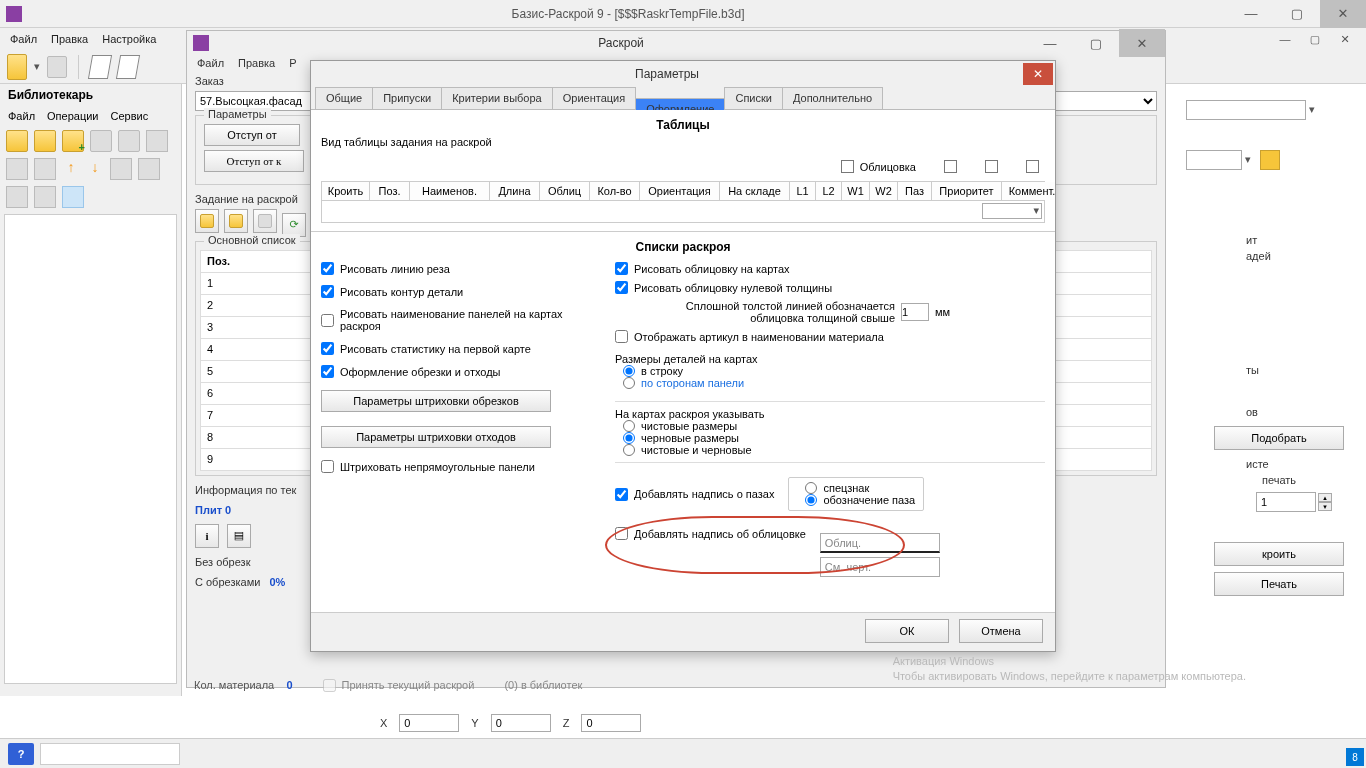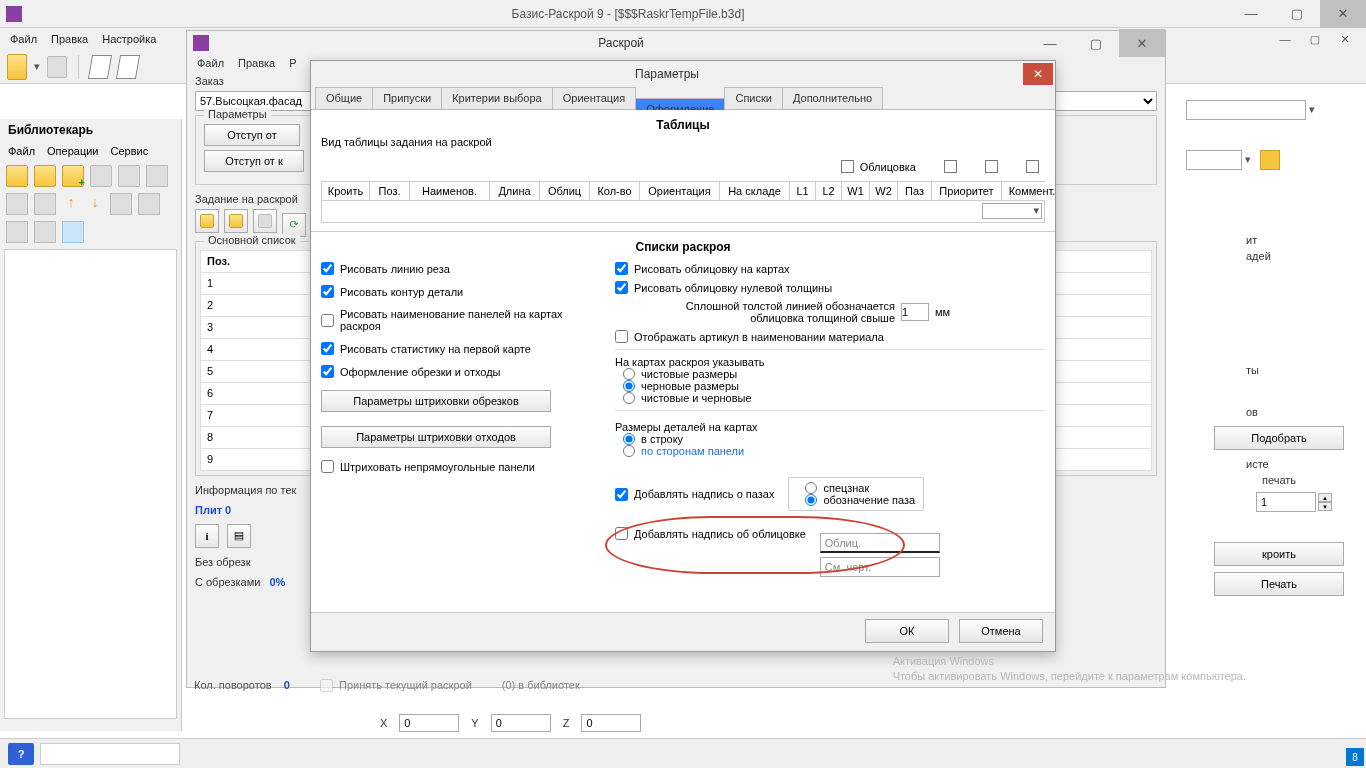--- a/index.html
+++ b/index.html
@@ -20,21 +20,21 @@
 
 
 .main-toolbar { height: 34px; background: #f0f0f0; display: flex; align-items: center; padding: 0 6px; gap: 6px; border-bottom: 1px solid #d0d0d0; }
 .tb-icon { width: 22px; height: 22px; border: 1px solid transparent; display:flex; align-items:center; justify-content:center; }
 .folder-open { width:30px; height:26px; background:linear-gradient(#ffe28a,#f6c53a); border:1px solid #c9a030; border-radius:2px; }
 .save-disk { width:22px; height:22px; background:#dedede; border:1px solid #bbb; border-radius:2px; }
 .divider-v { width:1px; height:24px; background:#ccc; margin:0 4px; }
 .iso-box { width:28px; height:24px; border:1px solid #888; background:#fff; transform:skewX(-10deg); }
 
 
-.lib-panel { position: absolute; left: 0; top: 84px; width: 182px; height: 612px; background: #f0f0f0; border-right: 1px solid #ccc; margin-top: 35px; }
+.lib-panel { position: absolute; left: 0; top: 84px; width: 182px; height: 612px; background: #f0f0f0; border-right: 1px solid #ccc; }
 .lib-header { font-weight: bold; padding: 4px 8px; font-size: 12px; }
 .lib-menu { display: flex; gap: 12px; padding: 4px 8px; }
 .lib-icons { display: flex; flex-wrap: wrap; gap: 6px; padding: 4px 6px; }
 .lib-ic { width: 22px; height: 22px; border: 1px solid transparent; }
 .ic-folder { background:linear-gradient(#ffe28a,#f6c53a); border:1px solid #c9a030; border-radius:2px; }
 .ic-folder-new { background:linear-gradient(#ffe28a,#f6c53a); border:1px solid #c9a030; border-radius:2px; position:relative; }
 .ic-folder-new::after{content:"+"; position:absolute; right:-2px; bottom:-2px; color:#2a8a2a; font-weight:bold;}
 .ic-save { background:#dedede; border:1px solid #bbb; border-radius:2px;}
 .ic-print { background:#dedede; border:1px solid #bbb; border-radius:2px;}
 .ic-link { background:#dedede; border:1px solid #bbb;}
@@ -211,21 +211,21 @@
     <span>Р</span>
   </div>
   <div class="sub-section-label">Заказ</div>
   <div class="sub-dropdown">
     <select><option>57.Высоцкая.фасад</option></select>
   </div>
 
   <div class="group-box">
     <span class="grp-title">Параметры</span>
     <div class="btn" style="width:96px;">Отступ от</div><br>
-    <div class="btn" style="width:100px;">Отступ от к</div>
+    <div class="btn" style="width:100px;font-family:Liberation Serif, serif;">Отступ от к</div>
   </div>
 
   <div class="sub-section-label">Задание на раскрой</div>
   <div style="padding:0 8px;">
     <div class="small-btn">
         <div class="ic-folder" style="width:14px;height:14px;"></div>
       </div>
     <div class="small-btn">
         <div class="ic-folder" style="width:14px;height:14px;"></div>
       </div>
@@ -408,45 +408,45 @@
         <div class="mm-row" style="padding-left:20px;">
           <span style="max-width:260px;text-align:right;">Сплошной толстой линией обозначается облицовка толщиной свыше</span>
           <input value="1" style="">
           <span>мм</span>
         </div>
         <label class="ck-label">
             <input type="checkbox" style="">
             <span>Отображать артикул в наименовании материала</span>
           </label>
 
+        <div class="sub-group" style="border:none;padding-left:0;">
+          <div>Размеры деталей на картах</div>
+          <label class="radio-row">
+              <input type="radio" name="sz" checked="" style="">
+              <span>в строку</span>
+            </label>
+          <label class="radio-row" style="color:#1a6fe0;">
+              <input type="radio" name="sz" style="">
+              <span>по сторонам панели</span>
+            </label>
+        </div>
+
         <div class="sub-group" style="border-top:1px solid #ddd;border-left:none;border-right:none;border-bottom:1px solid #ddd;padding:6px 0;">
           <div>На картах раскроя указывать</div>
           <label class="radio-row">
               <input type="radio" name="sh" style="">
               <span>чистовые размеры</span>
             </label>
           <label class="radio-row">
               <input type="radio" name="sh" checked="" style="">
               <span>черновые размеры</span>
             </label>
           <label class="radio-row">
               <input type="radio" name="sh" style="">
               <span>чистовые и черновые</span>
-            </label>
-        </div>
-
-        <div class="sub-group" style="border:none;padding-left:0;">
-          <div>Размеры деталей на картах</div>
-          <label class="radio-row">
-              <input type="radio" name="sz" checked="" style="">
-              <span>в строку</span>
-            </label>
-          <label class="radio-row" style="color:#1a6fe0;">
-              <input type="radio" name="sz" style="">
-              <span>по сторонам панели</span>
             </label>
         </div>
 
         <div class="paz-block">
           <label class="ck-label">
               <input type="checkbox" checked="" style="">
               <span>Добавлять надпись о пазах</span>
             </label>
           <div class="paz-opts">
             <label class="radio-row">
@@ -474,21 +474,21 @@
       </div>
     </div>
   </div>
   <div class="dlg-footer">
     <button class="dlg-btn">ОК</button>
     <button class="dlg-btn">Отмена</button>
   </div>
 </div>
 
 <div class="bottom-info">
-  <span><span>Кол. поворотов</span>
+  <span><span>Кол. материала</span>
   &nbsp;&nbsp;&nbsp;<span style="color:#1a4fcc;font-weight:bold;">0</span></span>
   <label class="ck-label" style="color:#888;">
       <input type="checkbox" disabled="" style="">
       <span>Принять текущий раскрой</span>
     </label>
   <span style="color:#888;">(0) в библиотек</span>
 </div>
 
 <div class="watermark">
   <span>Активация Windows</span>

